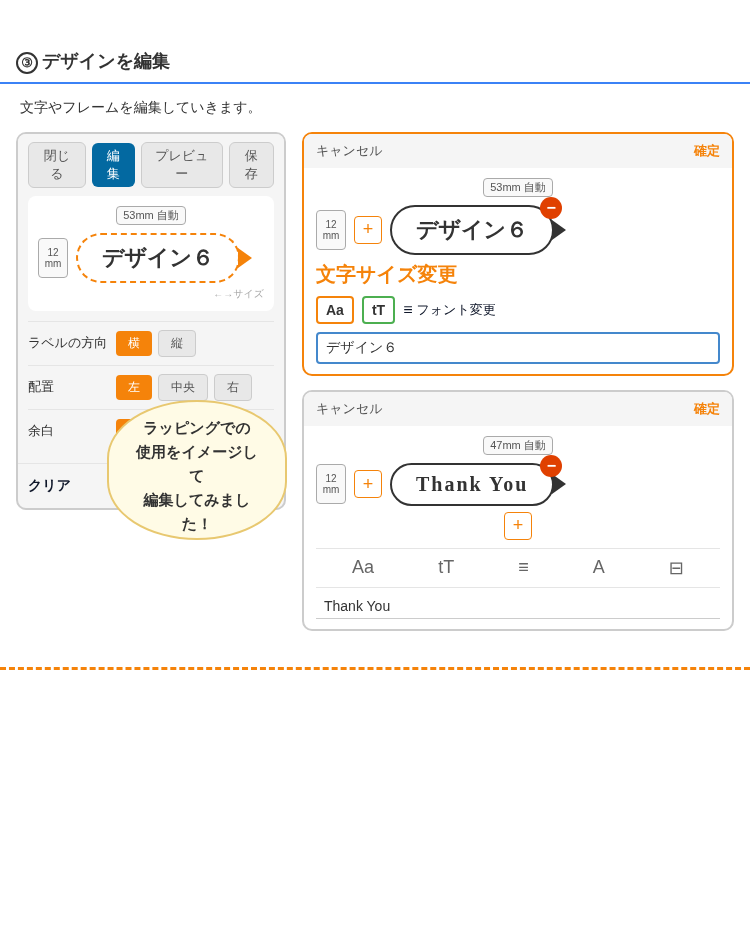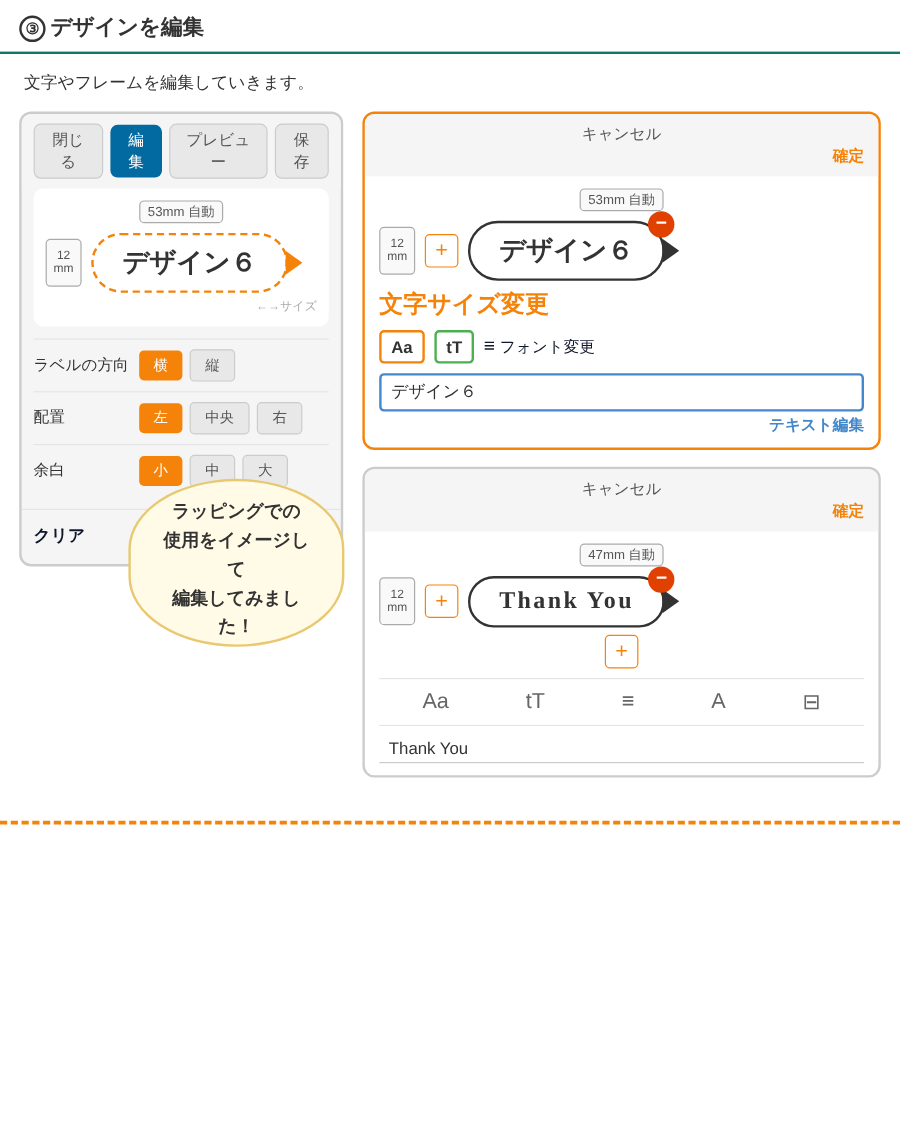--- a/index.html
+++ b/index.html
@@ -9,21 +9,22 @@
       background: #fff;
       font-family: 'Hiragino Sans', 'Meiryo', 'Yu Gothic', sans-serif;
       font-size: 14px;
       color: #333;
       overflow-x: hidden;
     }
 
     
     .page-header {
       padding: 10px 16px 8px 16px;
-      border-bottom: 2px solid #0f766e;
+      border-bottom: 2px solid #3b82f6;
+      margin-top: 39px;
     }
     .page-title {
       font-size: 18px;
       font-weight: bold;
       color: #333;
     }
     .circled {
       display: inline-block;
       border: 2px solid #333;
       border-radius: 50%;
@@ -270,21 +271,20 @@
       border-radius: 10px;
       overflow: hidden;
       background: #fff;
     }
 
     .panel-toolbar {
       display: flex;
       align-items: center;
       padding: 8px 12px;
       background: #f5f5f5;
-      flex-direction: column;
     }
     .panel-cancel {
       font-size: 13px;
       color: #555;
       background: none;
       border: none;
     }
     .panel-confirm {
       font-size: 13px;
       color: #f5830a;
@@ -628,21 +628,20 @@
 
         <div class="font-size-change-label">文字サイズ変更</div>
 
         <div class="font-buttons-row">
           <button class="btn-font-aa">Aa</button>
           <button class="btn-font-tt">tT</button>
           <span class="font-change-label">フォント変更</span>
         </div>
 
         <input class="text-input-box" type="text" value="デザイン６" style="">
-        <div class="text-edit-label">テキスト編集</div>
       </div>
     </div>
 
     <div style="display:flex; gap:0; align-items:flex-start; position:relative;">
 
       <div class="bottom-left-area" style="width:0; position:relative;">
         <div class="balloon" style="position:absolute; left:-195px; top:10px;">
           <span>ラッピングでの</span><br>
           <span>使用をイメージして</span><br>
           <span>編集してみました！</span>

